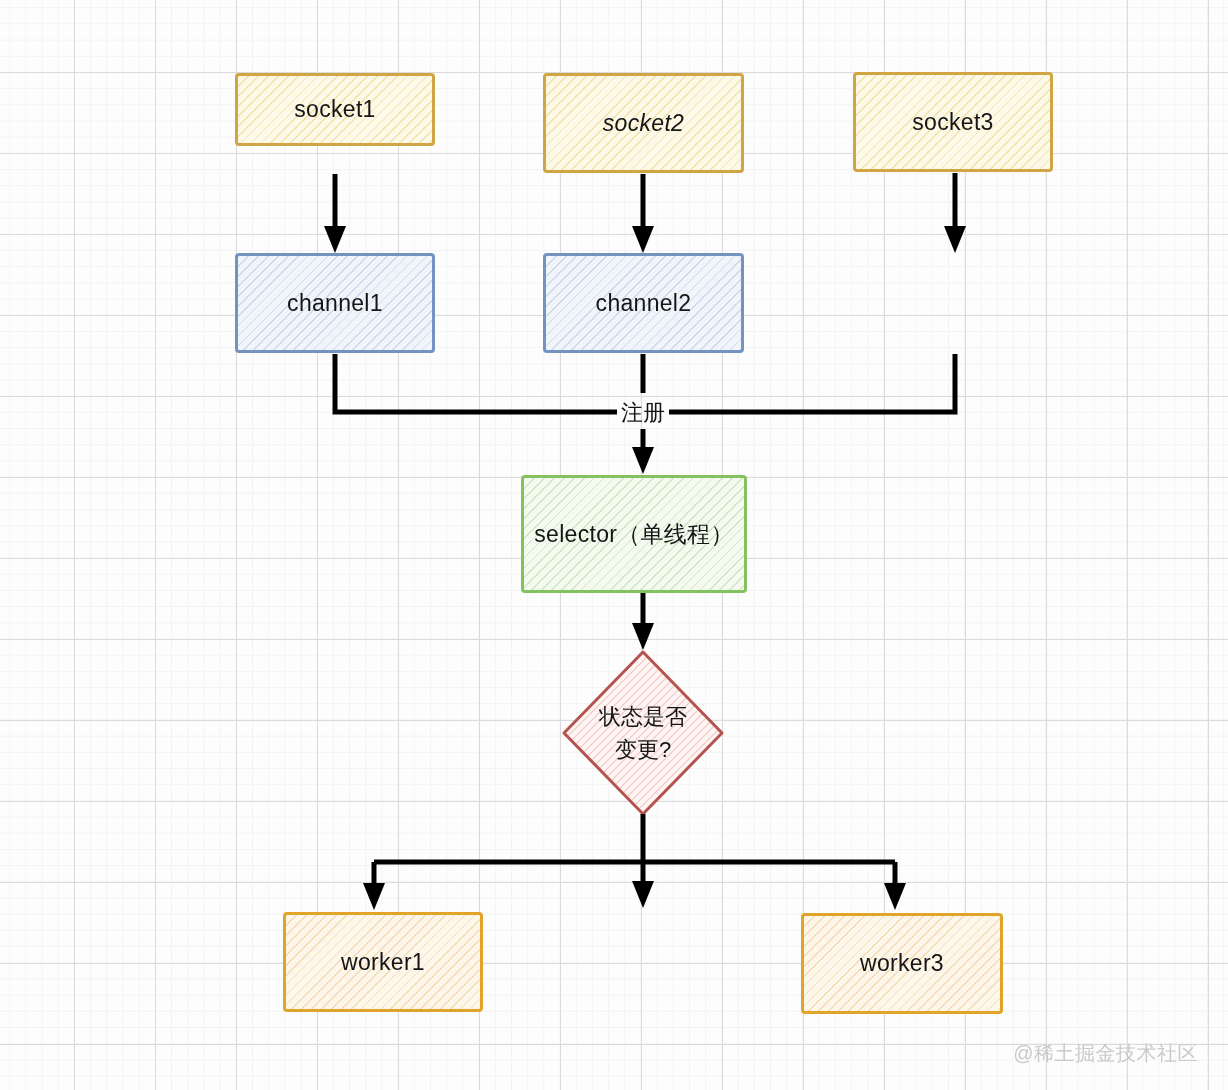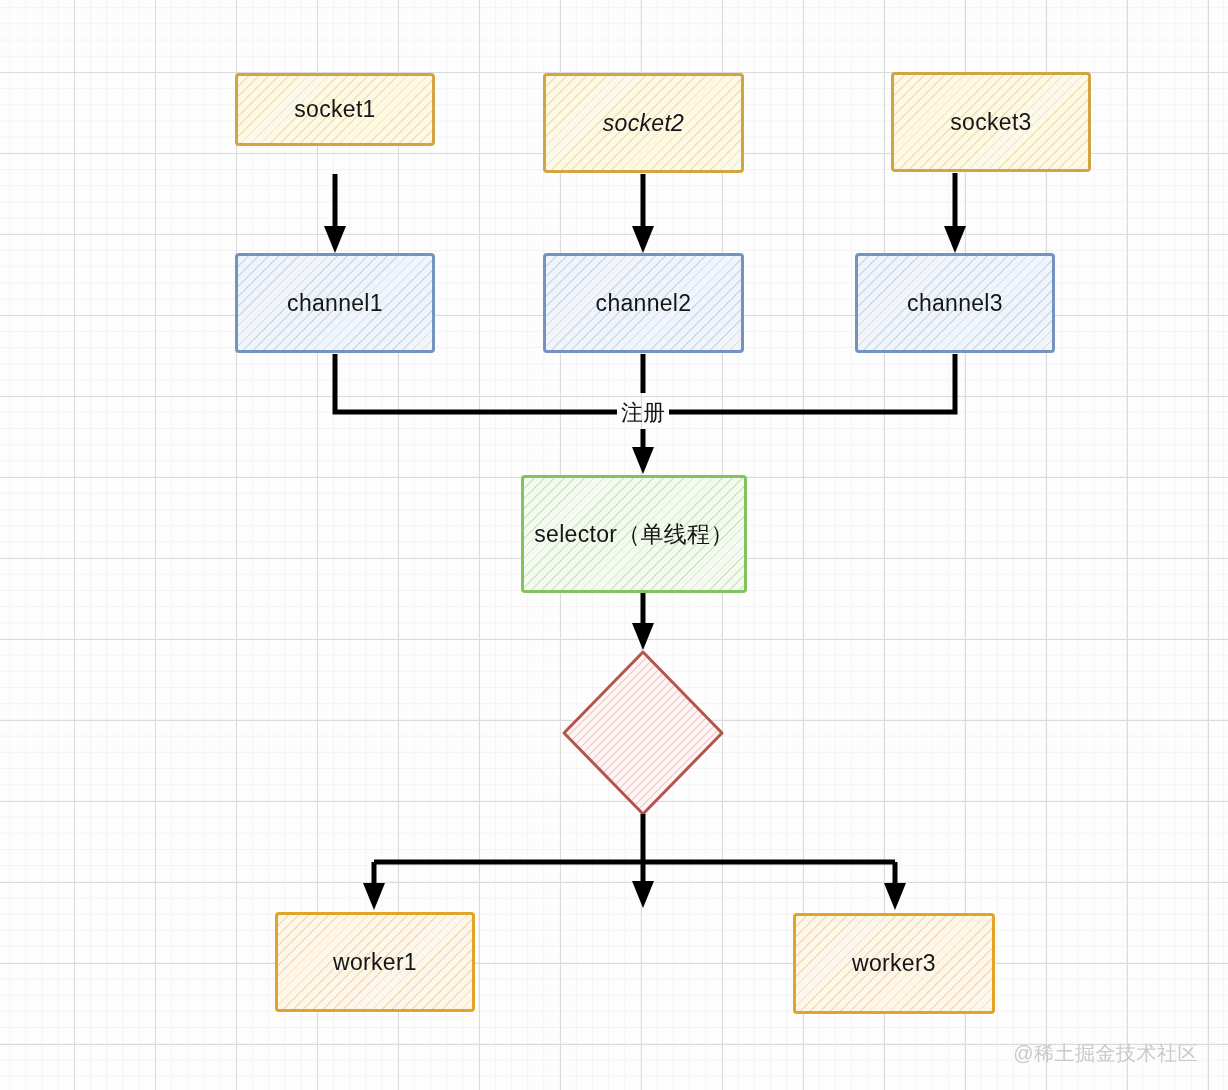--- a/index.html
+++ b/index.html
@@ -50,20 +50,21 @@
   }
   .n-green {
     border-color: #83c25f;
     background-color: #f4faf0;
     background-image: repeating-linear-gradient(135deg, #cfe7c2 0 1.2px, transparent 1.2px 7px);
   }
   .n-orange {
     border-color: #e1a428;
     background-color: #fdf6ea;
     background-image: repeating-linear-gradient(135deg, #f6dcb4 0 1.2px, transparent 1.2px 7px);
+    margin-left: 8px;
   }
 
   .edge-label {
     position: absolute;
     font-size: 22px;
     color: #151515;
     transform: translateX(-50%);
     white-space: nowrap;
   }
 
@@ -135,40 +136,39 @@
     <polygon class="arrow-head" points="643,908 632,881 654,881"></polygon>
     <polygon class="arrow-head" points="895,910 884,883 906,883"></polygon>
   </svg>
 
   <div class="node n-yellow" style="left:235px; top:73px; width:200px; height:73px;">
     <span>socket1</span>
   </div>
   <div class="node n-yellow" style="left:543px; top:73px; width:201px; height:100px;font-style:italic;">
     <span>socket2</span>
   </div>
-  <div class="node n-yellow" style="left:891px; top:72px; width:200px; height:100px;">
+  <div class="node n-yellow" style="left:853px; top:72px; width:200px; height:100px;">
     <span>socket3</span>
   </div>
 
   <div class="node n-blue" style="left:235px; top:253px; width:200px; height:100px;">
     <span>channel1</span>
   </div>
   <div class="node n-blue" style="left:543px; top:253px; width:201px; height:100px;">
     <span>channel2</span>
   </div>
-  <div class="node n-blue" style="left:855px; top:253px; width:200px; height:100px;">
-    <span>channel3</span>
-  </div>
 
   <div class="edge-label" style="left:643px; top:398px;">注册</div>
 
   <div class="node n-green" style="left:521px; top:475px; width:226px; height:118px;">
     <span>selector（单线程）</span>
   </div>
 
+  <div class="decision-label" style="left:643px; top:733px;">状态是否
+变更?</div>
 
   <div class="node n-orange" style="left:275px; top:912px; width:200px; height:100px;">
     <span>worker1</span>
   </div>
   <div class="node n-orange" style="left:793px; top:913px; width:202px; height:101px;">
     <span>worker3</span>
   </div>
 
   <div class="watermark">@稀土掘金技术社区</div>
 

